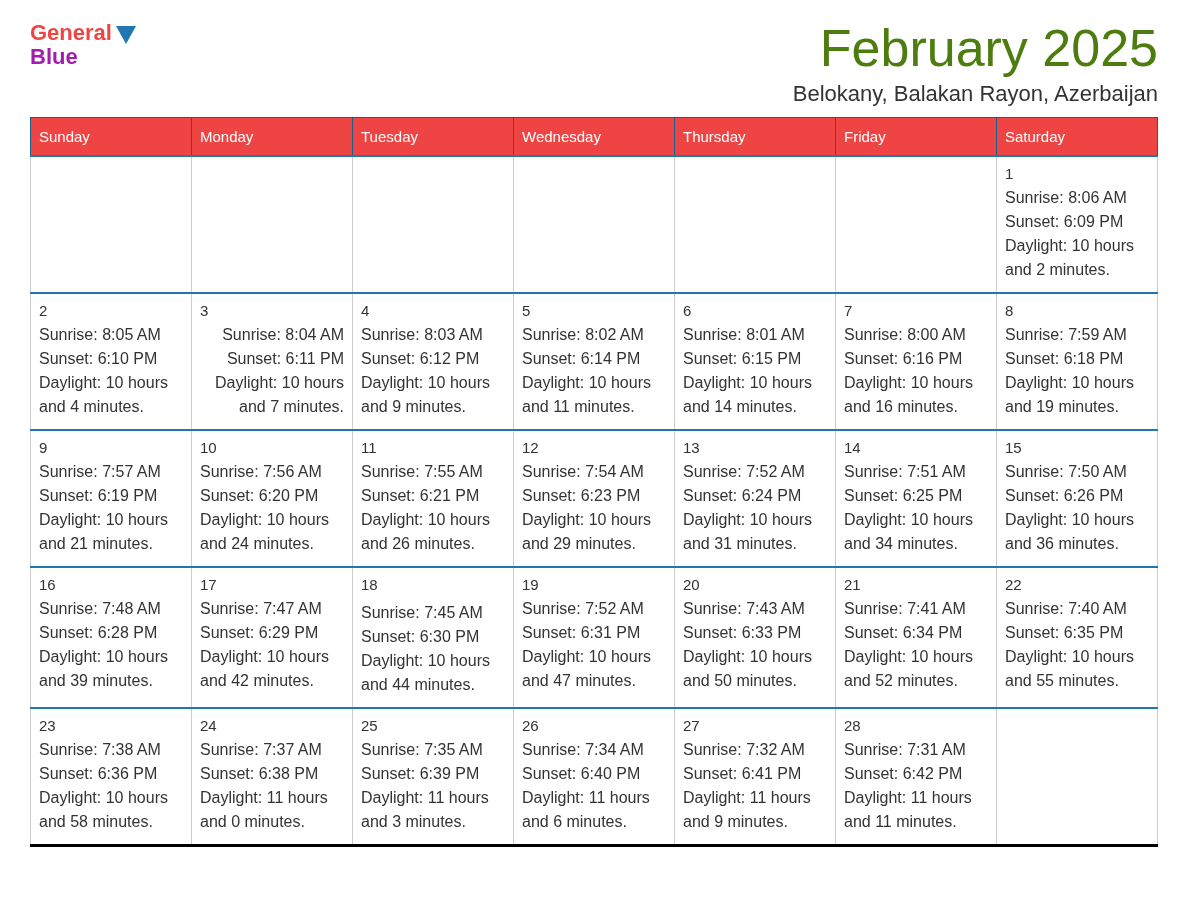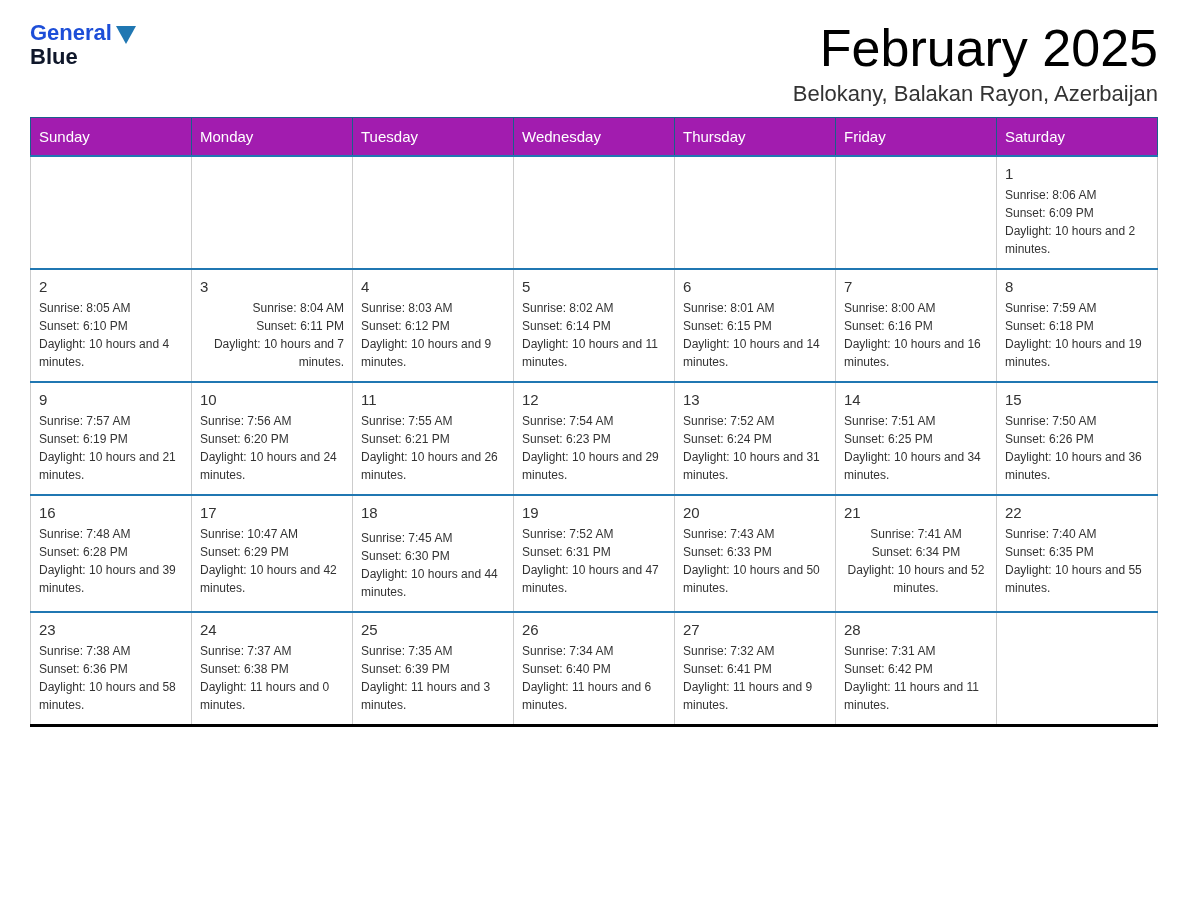--- a/index.html
+++ b/index.html
@@ -22,58 +22,58 @@
       flex-direction: column;
       align-items: flex-start;
     }
     .logo-top {
       display: flex;
       align-items: center;
     }
     .logo-general {
       font-size: 22px;
       font-weight: bold;
-      color: #1d4ed8;
+      color: #ef4444;
     }
     .logo-arrow {
       width: 0;
       height: 0;
       border-left: 10px solid transparent;
       border-right: 10px solid transparent;
       border-top: 18px solid #2077b2;
       margin-left: 4px;
       margin-top: 4px;
     }
     .logo-blue {
       font-size: 22px;
       font-weight: bold;
-      color: #0f172a;
+      color: #a21caf;
       margin-top: -2px;
     }
     .title-section {
       text-align: right;
     }
     .month-title {
       font-size: 52px;
       font-weight: normal;
-      color: #000000;
+      color: #4d7c0f;
       line-height: 1.1;
     }
     .location-title {
       font-size: 22px;
       color: #333;
       margin-top: 4px;
     }
     .calendar {
       width: 100%;
       border-collapse: collapse;
       margin-top: 10px;
     }
     .calendar th {
-      background-color: #a21caf;
+      background-color: #ef4444;
       color: #fff;
       padding: 10px 8px;
       font-size: 15px;
       font-weight: normal;
       text-align: left;
       border: 1px solid #1a5f8a;
     }
     .calendar td {
       vertical-align: top;
       padding: 8px 8px 10px 8px;
@@ -88,21 +88,21 @@
       border-top: 2px solid #2077b2;
       background: #fff;
     }
     .day-number {
       font-size: 15px;
       font-weight: normal;
       margin-bottom: 4px;
       display: block;
     }
     .day-info {
-      font-size: 12px;
+      font-size: 16px;
       line-height: 1.5;
       color: #333;
     }
     .last-row td {
       border-bottom: 3px solid #000000;
     }
   </style>
 </head>
 <body>
 
@@ -237,21 +237,21 @@
       </tr>
       <tr>
         <td>
           <span class="day-number">16</span>
           <div class="day-info" style="white-space: pre-line;">Sunrise: 7:48 AM
 Sunset: 6:28 PM
 Daylight: 10 hours and 39 minutes.</div>
         </td>
         <td>
           <span class="day-number">17</span>
-          <div class="day-info" style="white-space: pre-line;">Sunrise: 10:47 AM
+          <div class="day-info" style="white-space: pre-line;">Sunrise: 7:47 AM
 Sunset: 6:29 PM
 Daylight: 10 hours and 42 minutes.</div>
         </td>
         <td>
           <span class="day-number">18</span>
           <div class="day-info" style="white-space: pre-line; margin-top: 8px;">Sunrise: 7:45 AM
 Sunset: 6:30 PM
 Daylight: 10 hours and 44 minutes.</div>
         </td>
         <td>
@@ -261,21 +261,21 @@
 Daylight: 10 hours and 47 minutes.</div>
         </td>
         <td>
           <span class="day-number">20</span>
           <div class="day-info" style="white-space: pre-line;">Sunrise: 7:43 AM
 Sunset: 6:33 PM
 Daylight: 10 hours and 50 minutes.</div>
         </td>
         <td>
           <span class="day-number">21</span>
-          <div class="day-info" style="white-space: pre-line; text-align: center;">Sunrise: 7:41 AM
+          <div class="day-info" style="white-space: pre-line;">Sunrise: 7:41 AM
 Sunset: 6:34 PM
 Daylight: 10 hours and 52 minutes.</div>
         </td>
         <td>
           <span class="day-number">22</span>
           <div class="day-info" style="white-space: pre-line;">Sunrise: 7:40 AM
 Sunset: 6:35 PM
 Daylight: 10 hours and 55 minutes.</div>
         </td>
       </tr>

